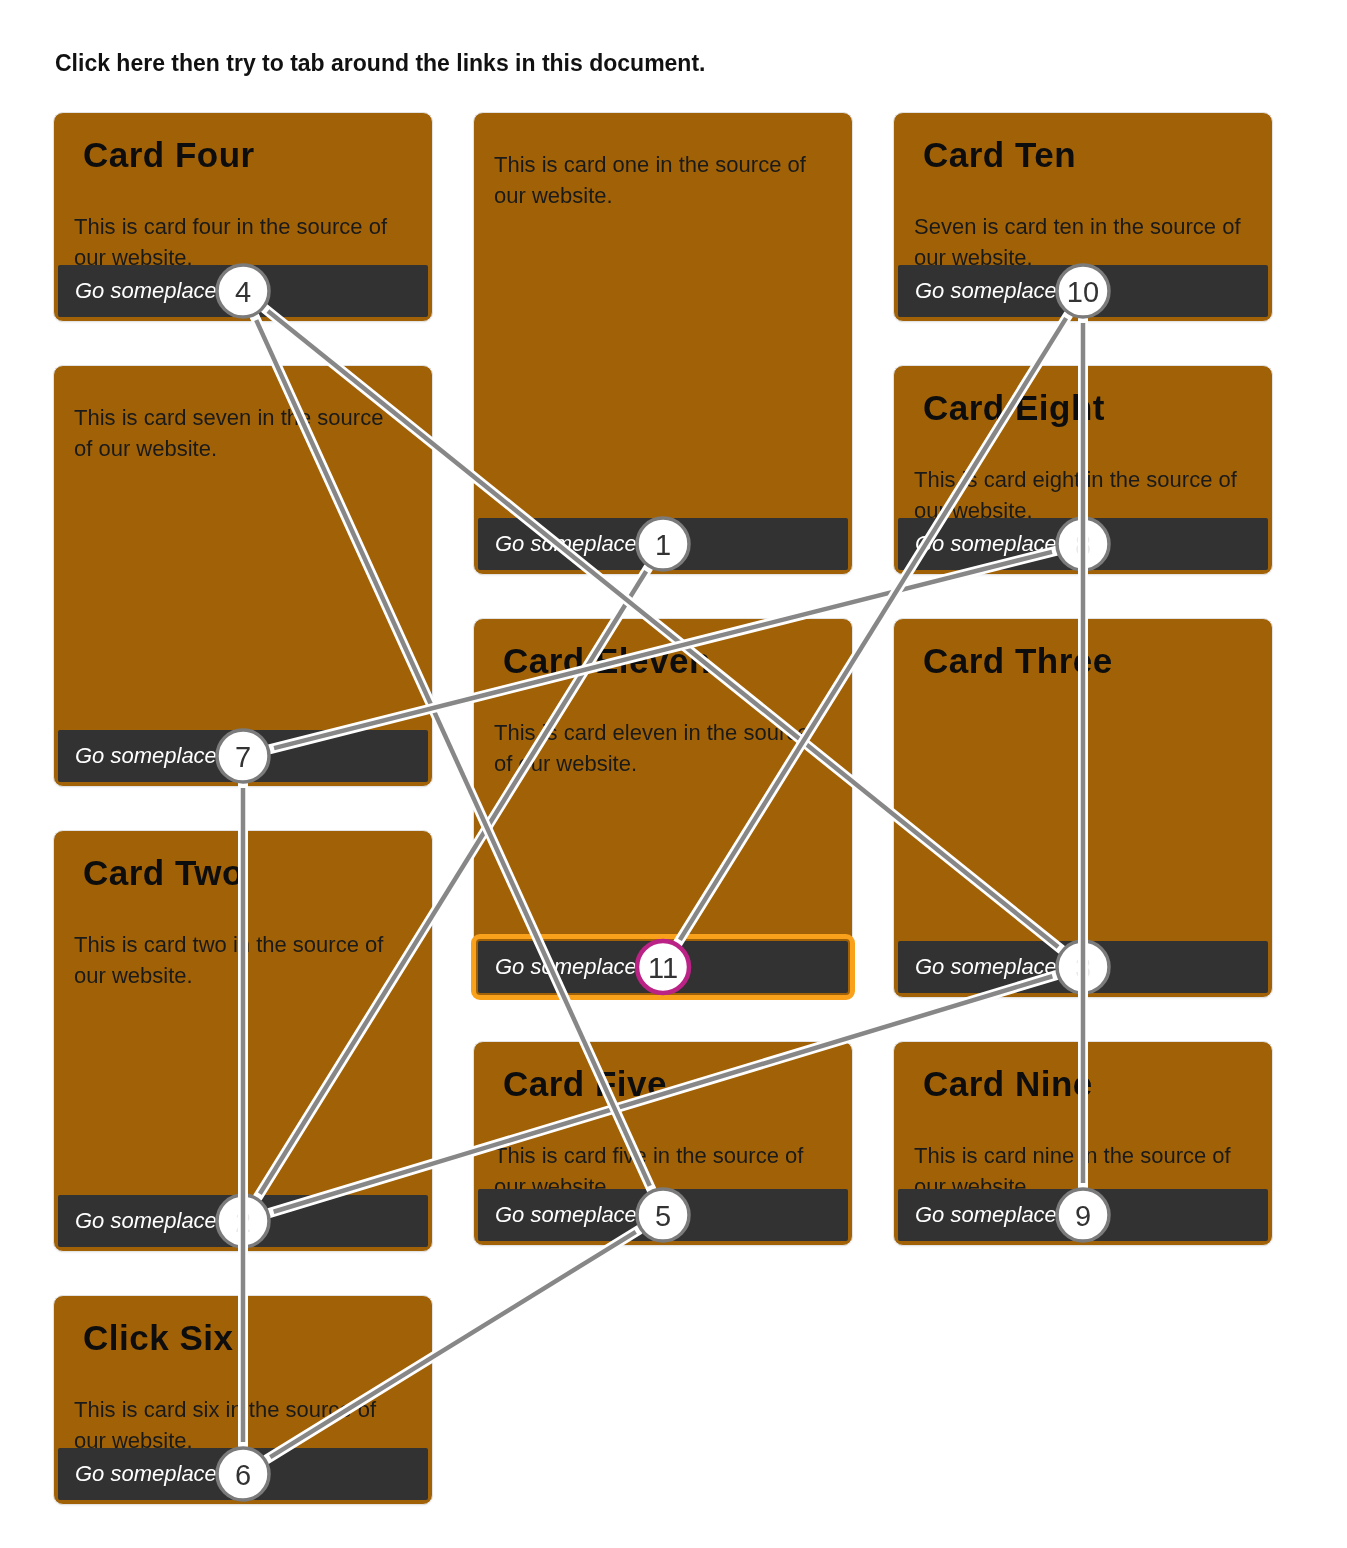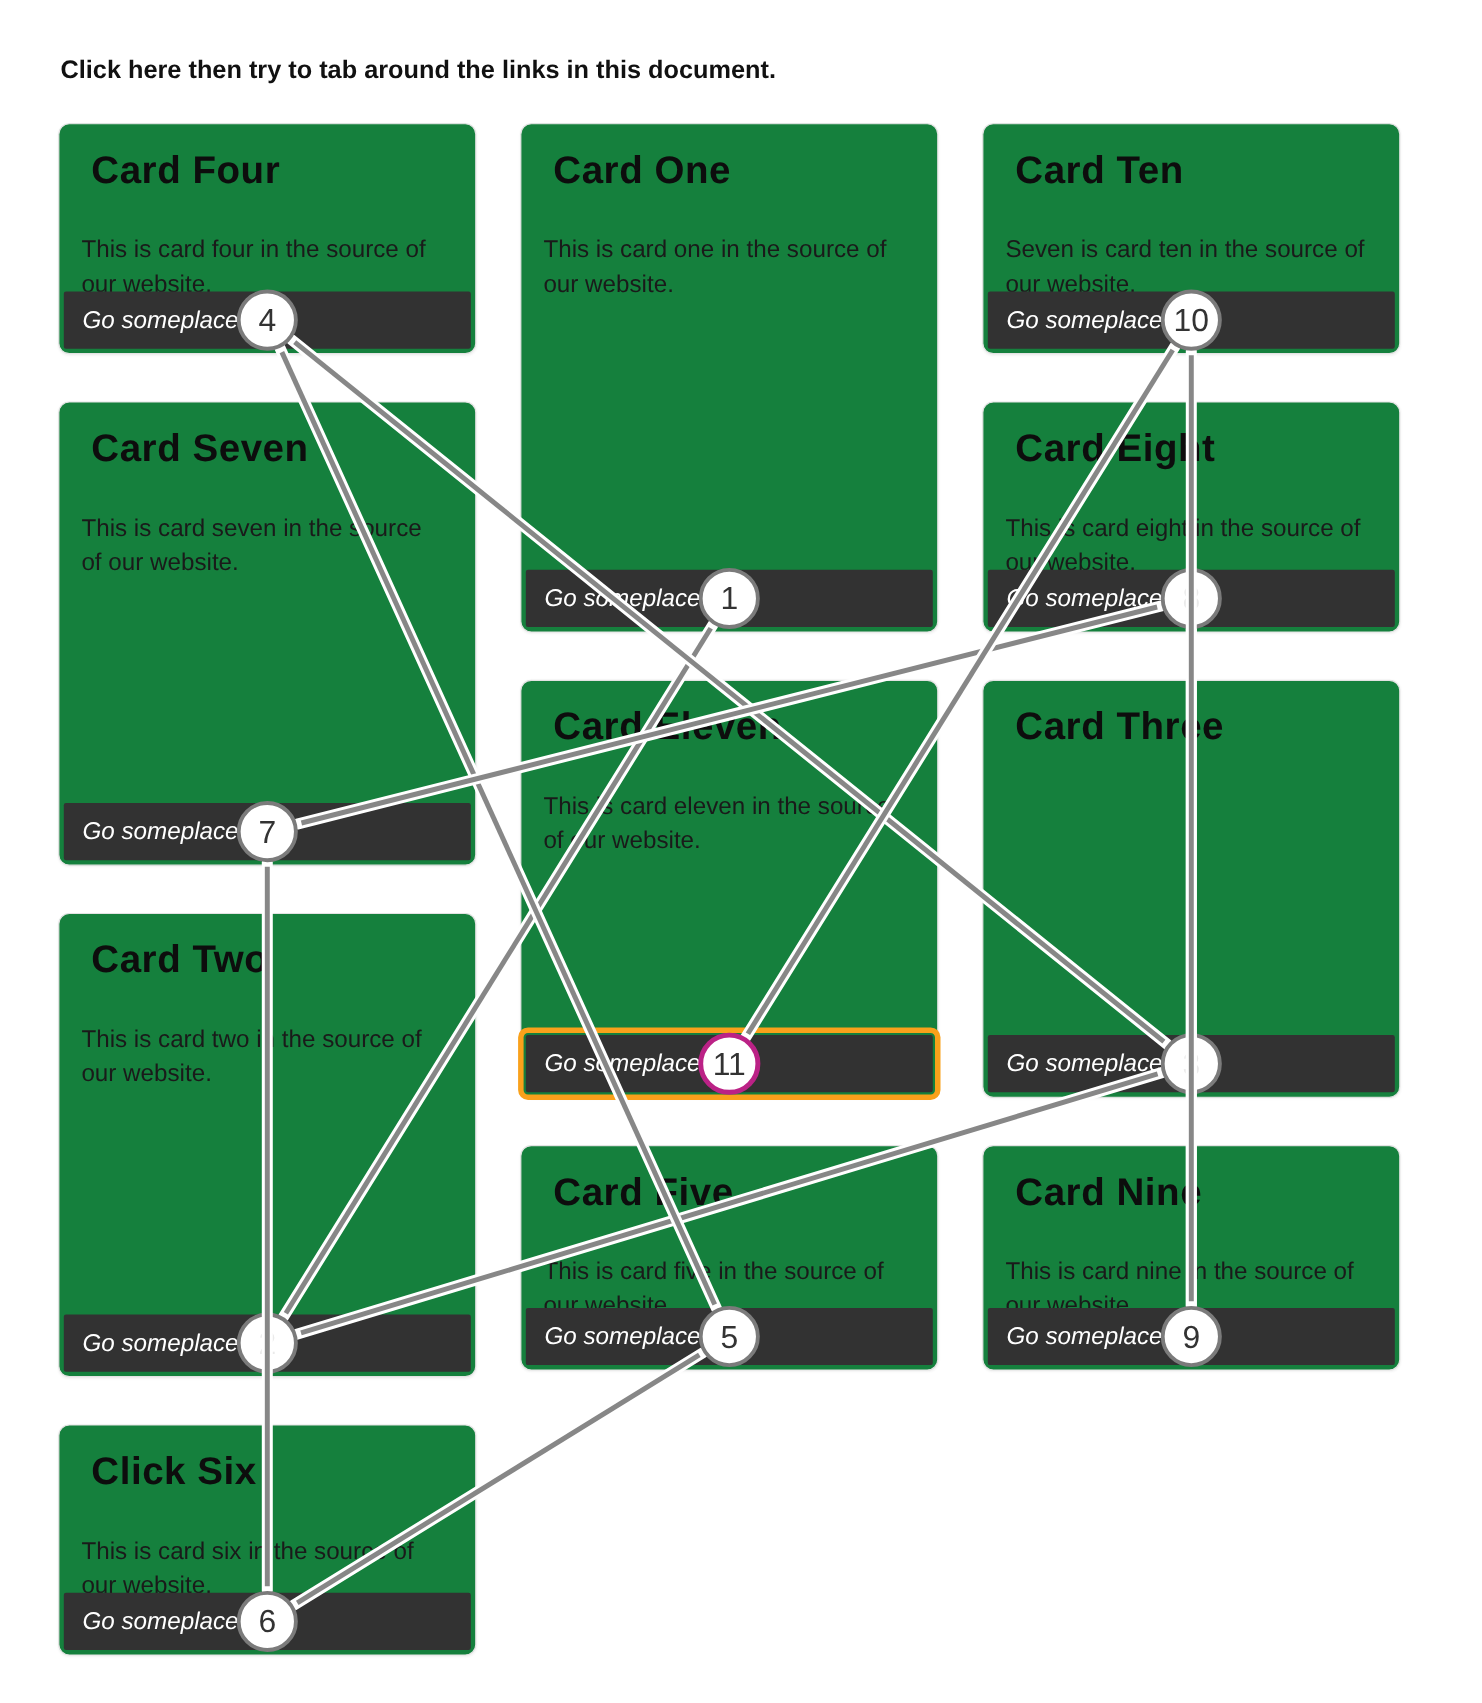--- a/index.html
+++ b/index.html
@@ -25,21 +25,21 @@
   }
   .col {
     width: 380px;
     display: flex;
     flex-direction: column;
     gap: 43px;
   }
   .card {
     position: relative;
     box-sizing: border-box;
-    background: #15803d;
+    background: #a16207;
     border: 1px solid #e3e3e3;
     border-radius: 10px;
     box-shadow: 0 1px 2px rgba(0,0,0,0.05);
   }
   .h205 { height: 205px; }
   .h210 { height: 210px; }
   .h380 { height: 380px; }
   .h422 { height: 422px; }
   .h463 { height: 463px; }
   .card-title {
@@ -86,39 +86,37 @@
 
 <div class="columns">
 
   <div class="col">
     <div class="card h210">
       <h2 class="card-title">Card Four</h2>
       <p class="card-text">This is card four in the source of our website.</p>
       <a class="btn">Go someplace</a>
     </div>
     <div class="card h422">
-      <h2 class="card-title">Card Seven</h2>
       <p class="card-text">This is card seven in the source of our website.</p>
       <a class="btn">Go someplace</a>
     </div>
     <div class="card h422">
       <h2 class="card-title">Card Two</h2>
       <p class="card-text">This is card two in the source of our website.</p>
       <a class="btn">Go someplace</a>
     </div>
     <div class="card h210">
       <h2 class="card-title">Click Six</h2>
       <p class="card-text">This is card six in the source of our website.</p>
       <a class="btn">Go someplace</a>
     </div>
   </div>
 
   <div class="col">
     <div class="card h463">
-      <h2 class="card-title">Card One</h2>
       <p class="card-text">This is card one in the source of our website.</p>
       <a class="btn">Go someplace</a>
     </div>
     <div class="card h380">
       <h2 class="card-title">Card Eleven</h2>
       <p class="card-text">This is card eleven in the source of our website.</p>
       <a class="btn" style="outline: rgb(249, 161, 27) solid 5px; outline-offset: 2px;">Go someplace</a>
     </div>
     <div class="card h205">
       <h2 class="card-title">Card Five</h2>

